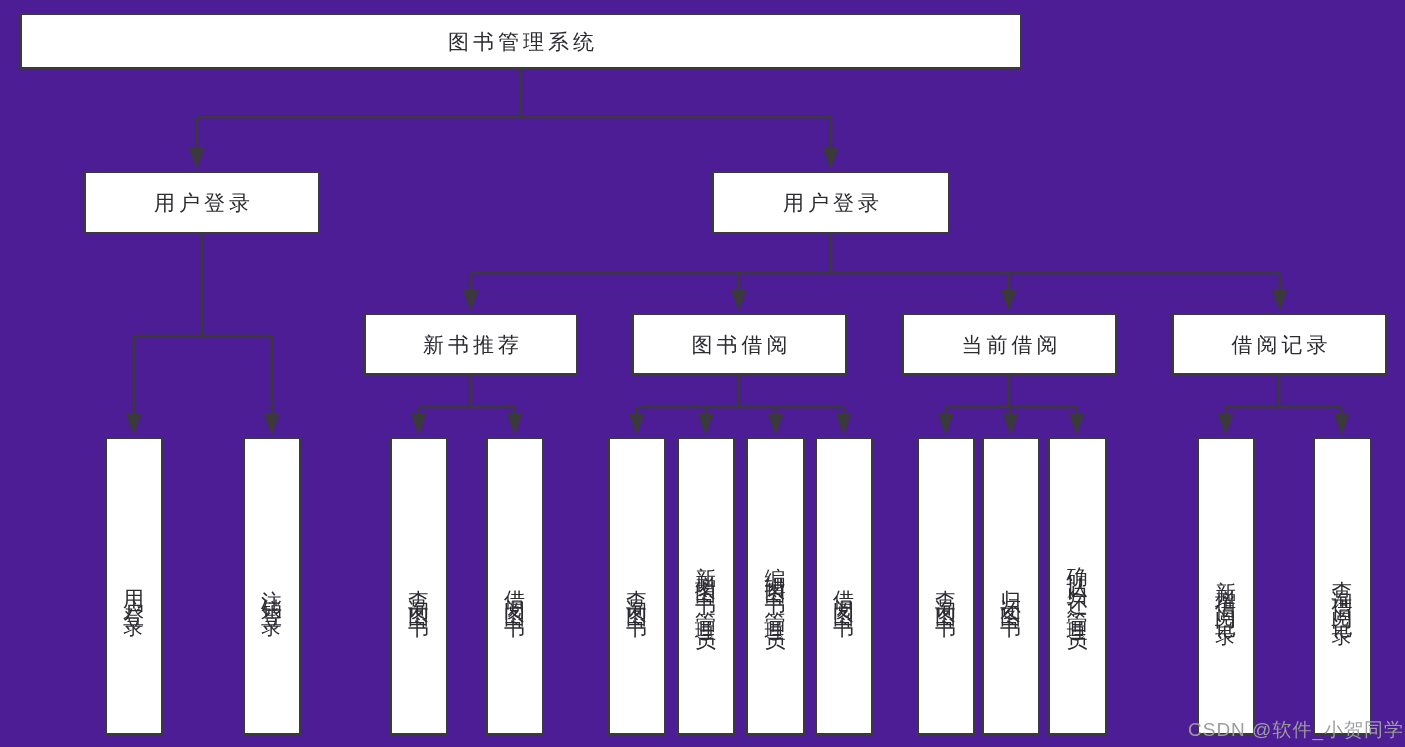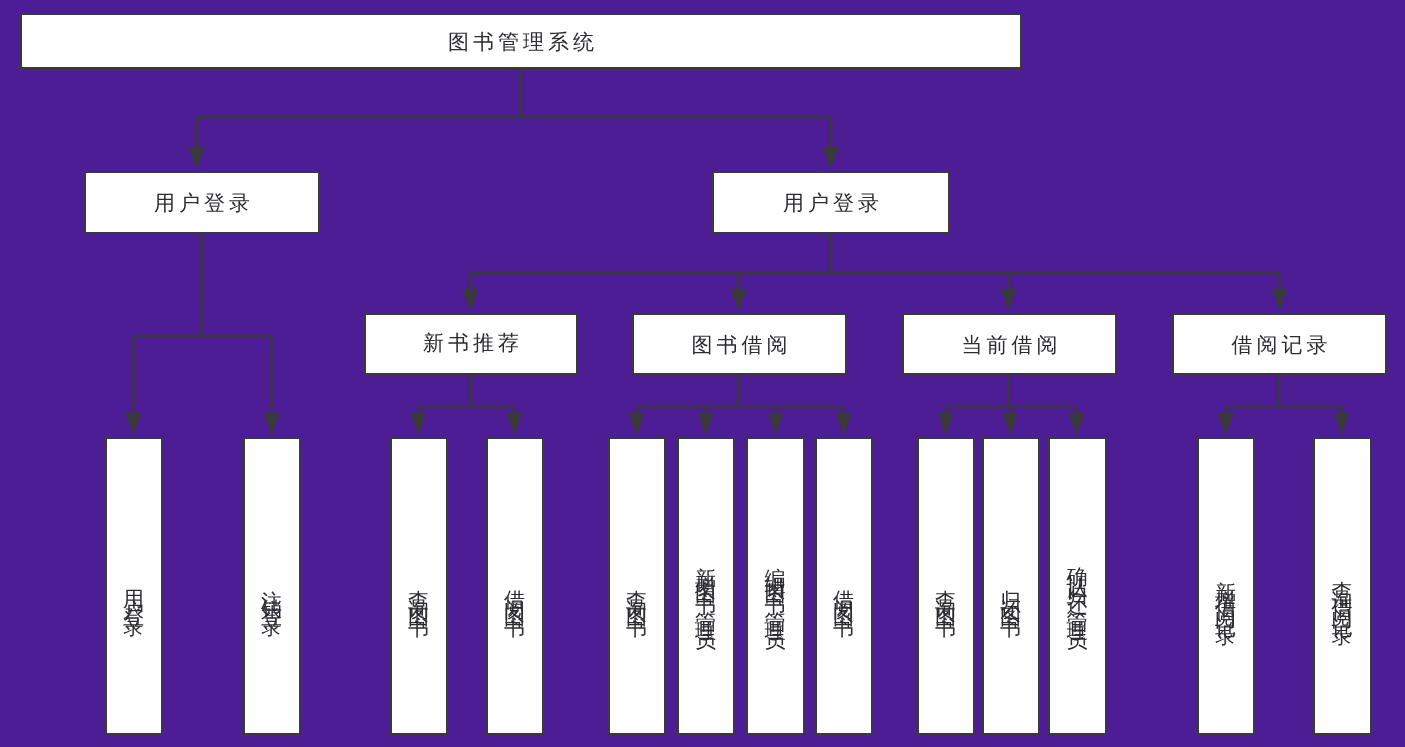--- a/index.html
+++ b/index.html
@@ -81,21 +81,21 @@
              M938 413 L954 413 L946 435 Z  M1003 413 L1019 413 L1011 435 Z
              M1069 413 L1085 413 L1077 435 Z  M1218 413 L1234 413 L1226 435 Z
              M1334 413 L1350 413 L1342 435 Z"></path>
   </svg>
 
   <div class="node hbox" style="left:20px; top:13px; width:1002px; height:56px;">图书管理系统</div>
 
   <div class="node hbox" style="left:84px; top:171px; width:236px; height:63px;">用户登录</div>
   <div class="node hbox" style="left:712px; top:171px; width:238px; height:63px;">用户登录</div>
 
-  <div class="node hbox" style="left:364px; top:313px; width:214px; height:62px;font-family:Liberation Mono, monospace;">新书推荐</div>
+  <div class="node hbox" style="left:364px; top:313px; width:214px; height:62px;">新书推荐</div>
   <div class="node hbox" style="left:902px; top:313px; width:215px; height:62px;">当前借阅</div>
   <div class="node hbox" style="left:632px; top:313px; width:215px; height:62px;">图书借阅</div>
   <div class="node hbox" style="left:1172px; top:313px; width:215px; height:62px;">借阅记录</div>
 
   <div class="node vbox" style="left:105px; top:437px; width:58px; height:298px;">用户登录</div>
   <div class="node vbox" style="left:243px; top:437px; width:58px; height:298px;">注销登录</div>
 
   <div class="node vbox" style="left:390px; top:437px; width:58px; height:298px;">查询图书</div>
   <div class="node vbox" style="left:486px; top:437px; width:58px; height:298px;">借阅图书</div>
 
@@ -104,14 +104,15 @@
   <div class="node vbox" style="left:746px; top:437px; width:59px; height:298px;">编辑图书（管理员）</div>
   <div class="node vbox" style="left:815px; top:437px; width:58px; height:298px;">借阅图书</div>
 
   <div class="node vbox" style="left:917px; top:437px; width:58px; height:298px;">查询图书</div>
   <div class="node vbox" style="left:982px; top:437px; width:58px; height:298px;">归还图书</div>
   <div class="node vbox" style="left:1048px; top:437px; width:59px; height:298px;">确认归还（管理员）</div>
 
   <div class="node vbox" style="left:1197px; top:437px; width:58px; height:298px;">新增借阅记录</div>
   <div class="node vbox" style="left:1313px; top:437px; width:59px; height:298px;">查询借阅记录</div>
 
+  <div class="watermark">CSDN @软件_小贺同学</div>
 
 </div>
 
 </body></html>

